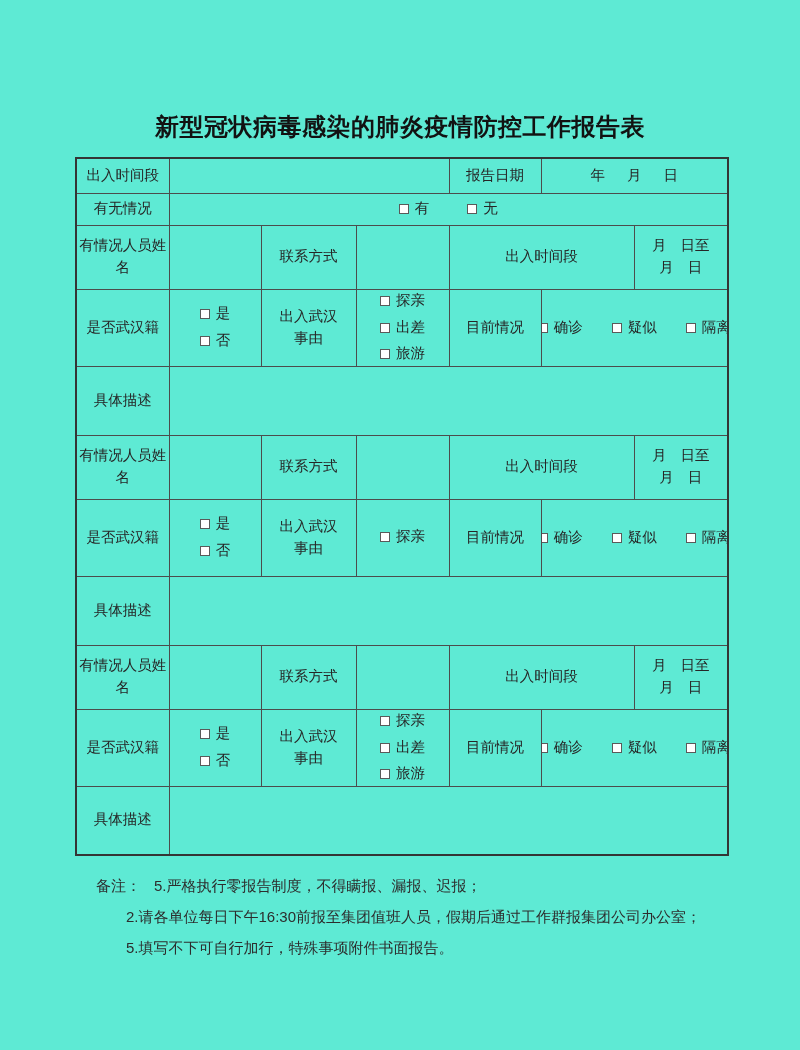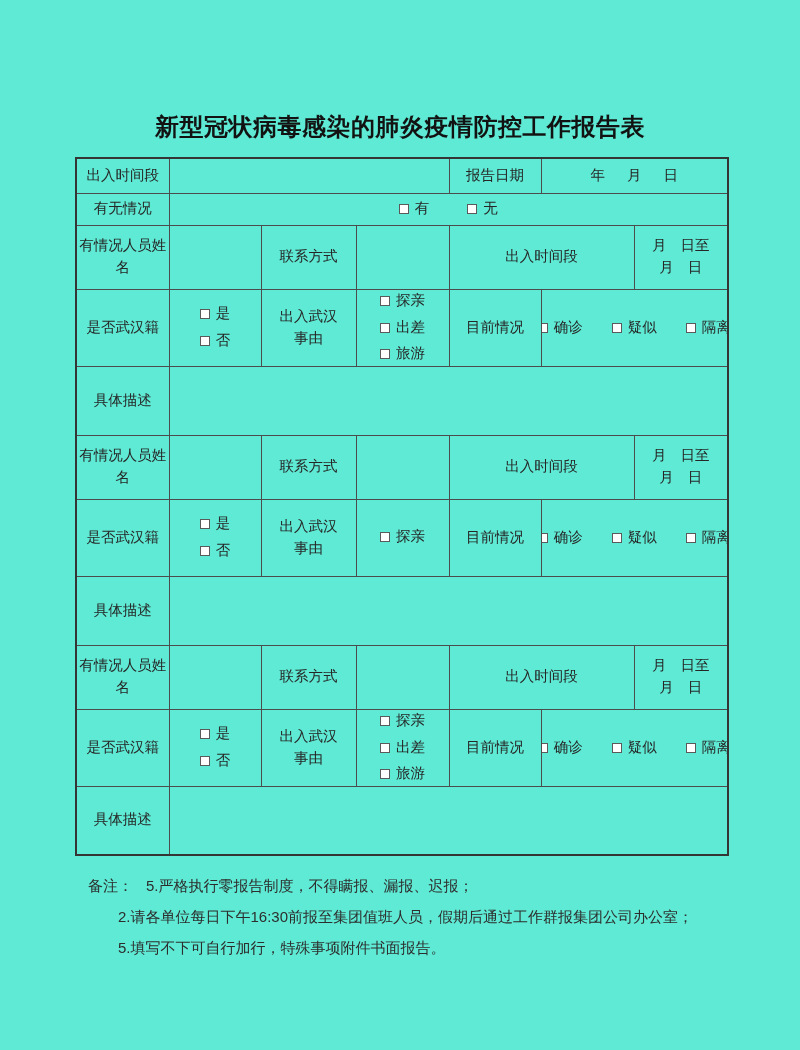--- a/index.html
+++ b/index.html
@@ -34,21 +34,21 @@
   
   .opt{display:inline-flex;align-items:center;gap:6px;white-space:nowrap;}
   .box{width:8px;height:8px;border:1px solid #5a5a5a;display:inline-block;flex:0 0 auto;background:#fff;}
   
   .hgroup{display:flex;justify-content:center;align-items:center;}
   .gap-lg{gap:38px;}
   .gap-md{gap:29px;}
   .vgroup{display:inline-flex;flex-direction:column;align-items:flex-start;gap:5px;}
   
   .notes{position:absolute;left:88px;top:870px;font-size:15px;color:#2d2d2d;}
-  .note-line{height:31px;line-height:31px;white-space:nowrap;}
+  .note-line{height:31px;line-height:31px;white-space:nowrap;margin-left:8px;}
   .note-first{display:flex;}
   .note-first .note-text{margin-left:13px;}
   .note-rest{padding-left:30px;}
 </style>
 </head>
 <body>
 
 <div class="page">
 
   <h1 class="doc-title">新型冠状病毒感染的肺炎疫情防控工作报告表</h1>

